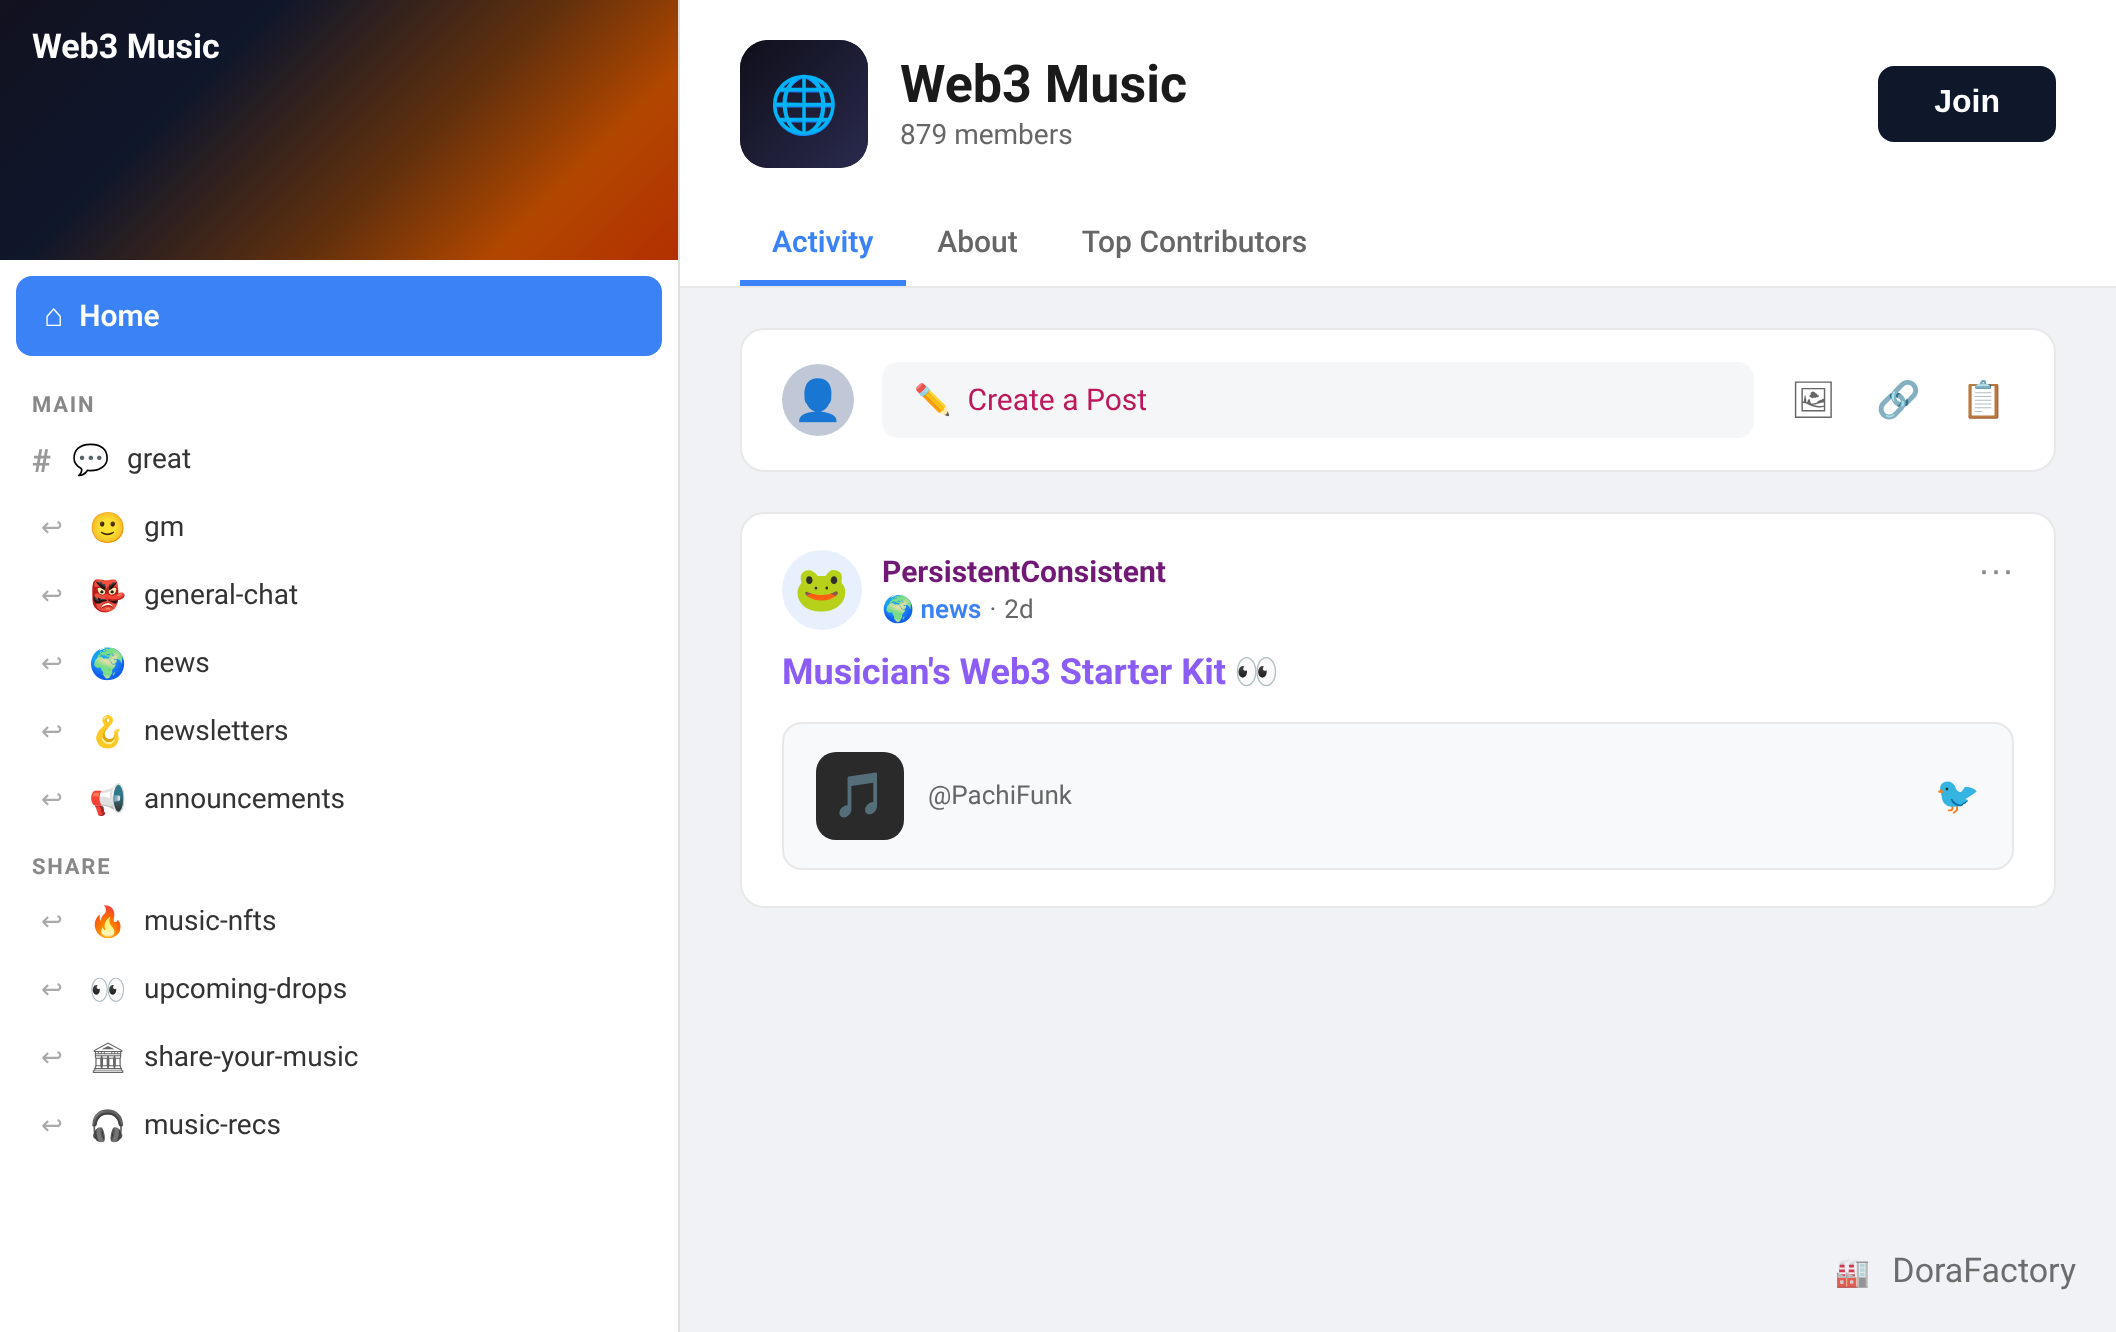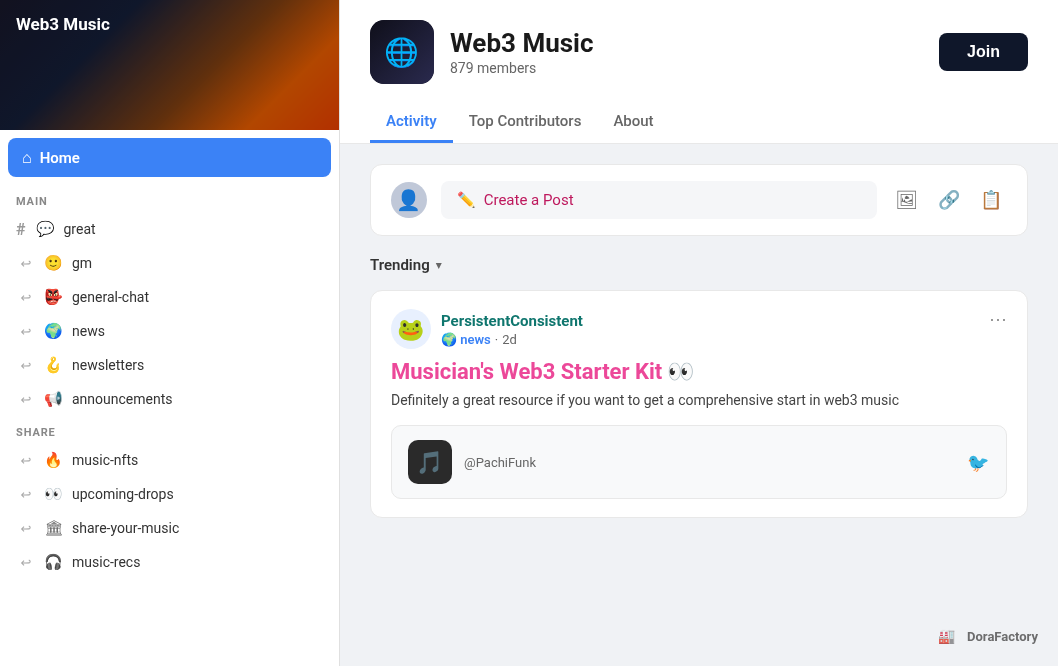--- a/index.html
+++ b/index.html
@@ -51,38 +51,38 @@
 
     .trending-bar { display: flex; align-items: center; gap: 6px; margin-bottom: 16px; }
     .trending-label { font-size: 15px; font-weight: 600; color: #333; }
     .trending-arrow { font-size: 12px; color: #666; }
 
     .post-card { background: #fff; border-radius: 12px; border: 1px solid #e8e8e8; padding: 18px 20px; }
     .post-header { display: flex; align-items: flex-start; justify-content: space-between; margin-bottom: 6px; }
     .post-author-row { display: flex; align-items: center; gap: 10px; }
     .post-author-avatar { width: 40px; height: 40px; border-radius: 50%; background: #e8f0fe; display: flex; align-items: center; justify-content: center; font-size: 22px; overflow: hidden; }
     .post-author-info {}
-    .post-author-name { font-size: 15px; font-weight: 700; color: #0f766e; text-align: right; }
+    .post-author-name { font-size: 15px; font-weight: 700; color: #701a75; text-align: right; }
     .post-meta { display: flex; align-items: center; gap: 4px; font-size: 13px; color: #666; margin-top: 2px; }
     .post-meta-channel { color: #3b82f6; font-weight: 600; display: flex; align-items: center; gap: 3px; }
     .post-more-btn { background: none; border: none; cursor: pointer; font-size: 18px; color: #888; }
-    .post-title { font-size: 22px; font-weight: 700; color: #ec4899; margin: 10px 0 6px 0; }
+    .post-title { font-size: 18px; font-weight: 700; color: #8b5cf6; margin: 10px 0 6px 0; }
     .post-body { font-size: 14px; color: #444; line-height: 1.5; }
 
     .post-preview-card { background: #f8f9fa; border-radius: 10px; margin-top: 14px; padding: 14px 16px; display: flex; align-items: center; gap: 12px; border: 1px solid #e8e8e8; }
     .preview-avatar { width: 44px; height: 44px; border-radius: 10px; background: #2a2a2a; display: flex; align-items: center; justify-content: center; font-size: 22px; }
     .preview-info { flex: 1; }
     .preview-name { font-size: 14px; font-weight: 700; color: #1a1a1a; letter-spacing: 0.05em; }
     .preview-handle { font-size: 13px; color: #666; }
     .preview-social { color: #1da1f2; font-size: 18px; }
 
     
     .watermark { position: fixed; bottom: 16px; right: 20px; display: flex; align-items: center; gap: 6px; opacity: 0.85; }
     .watermark-logo { width: 28px; height: 28px; background: #f0f2f5; border-radius: 50%; display: flex; align-items: center; justify-content: center; font-size: 14px; }
-    .watermark-text { font-size: 13px; font-weight: 700; color: #555; }
+    .watermark-text { font-size: 17px; font-weight: 400; color: #555; }
   </style>
 </head>
 <body>
 
 <div class="sidebar">
   <div class="sidebar-banner">
     <div class="sidebar-banner-img"></div>
     <div class="sidebar-banner-overlay">
       <span class="sidebar-banner-title">Web3 Music</span>
     </div>
@@ -161,45 +161,41 @@
         </div>
       </div>
       <div class="community-meta">
         <div class="community-name">Web3 Music</div>
         <div class="community-members">879 members</div>
       </div>
       <button class="join-btn">Join</button>
     </div>
     <div class="tabs">
       <div class="tab active">Activity</div>
+      <div class="tab">About</div>
       <div class="tab">Top Contributors</div>
-      <div class="tab">About</div>
     </div>
   </div>
 
   <div class="main-content">
     <div class="create-post-box">
       <div class="create-post-avatar">
         <span class="create-post-avatar-icon">👤</span>
       </div>
       <div class="create-post-input">
         <span class="create-post-edit-icon">✏️</span>
         <span style="color:#be185d;font-size:15px;">Create a Post</span>
       </div>
       <div class="create-post-actions">
         <button class="create-post-action-btn">🖼</button>
         <button class="create-post-action-btn">🔗</button>
         <button class="create-post-action-btn">📋</button>
       </div>
     </div>
 
-    <div class="trending-bar">
-      <span class="trending-label">Trending</span>
-      <span class="trending-arrow">▾</span>
-    </div>
 
     <div class="post-card">
       <div class="post-header">
         <div class="post-author-row">
           <div class="post-author-avatar">
             <span>🐸</span>
           </div>
           <div class="post-author-info">
             <div class="post-author-name">PersistentConsistent</div>
             <div class="post-meta">
@@ -209,21 +205,20 @@
               </span>
               <span>·</span>
               <span>2d</span>
             </div>
           </div>
         </div>
         <button class="post-more-btn">···</button>
       </div>
 
       <div class="post-title">Musician's Web3 Starter Kit 👀</div>
-      <div class="post-body">Definitely a great resource if you want to get a comprehensive start in web3 music</div>
 
       <div class="post-preview-card">
         <div class="preview-avatar">
           <span>🎵</span>
         </div>
         <div class="preview-info">
           <div class="preview-handle">@PachiFunk</div>
         </div>
         <span class="preview-social">🐦</span>
       </div>

